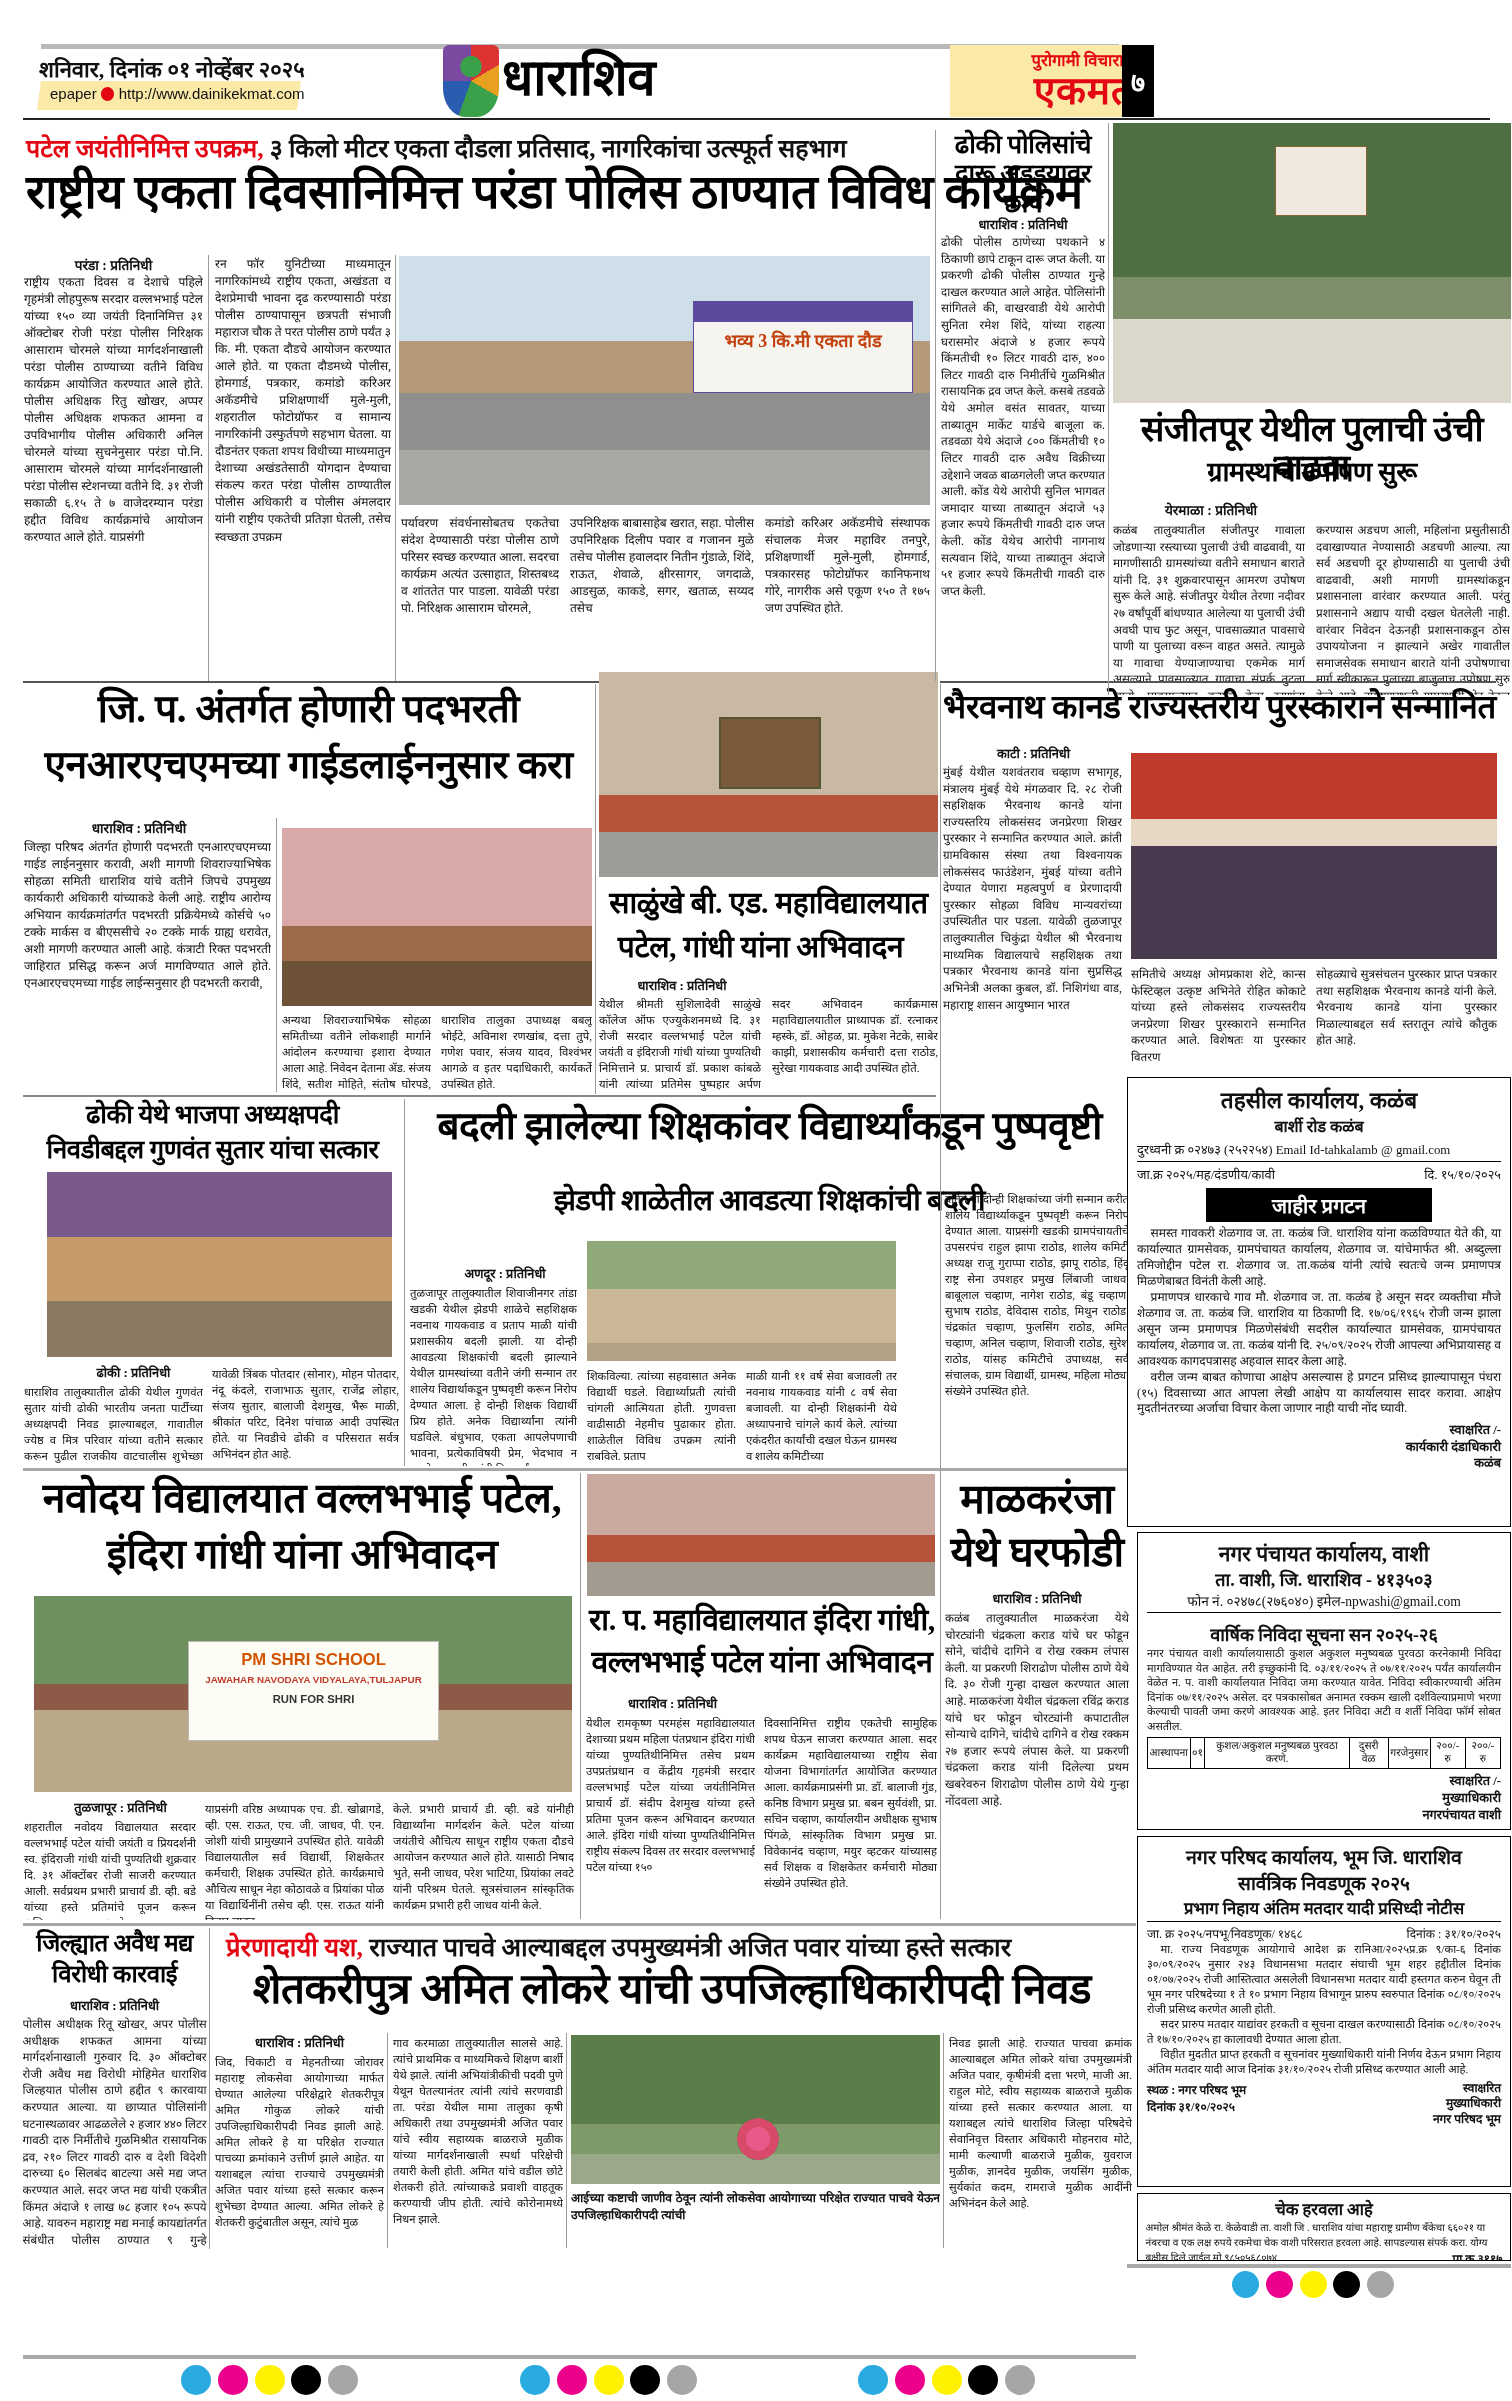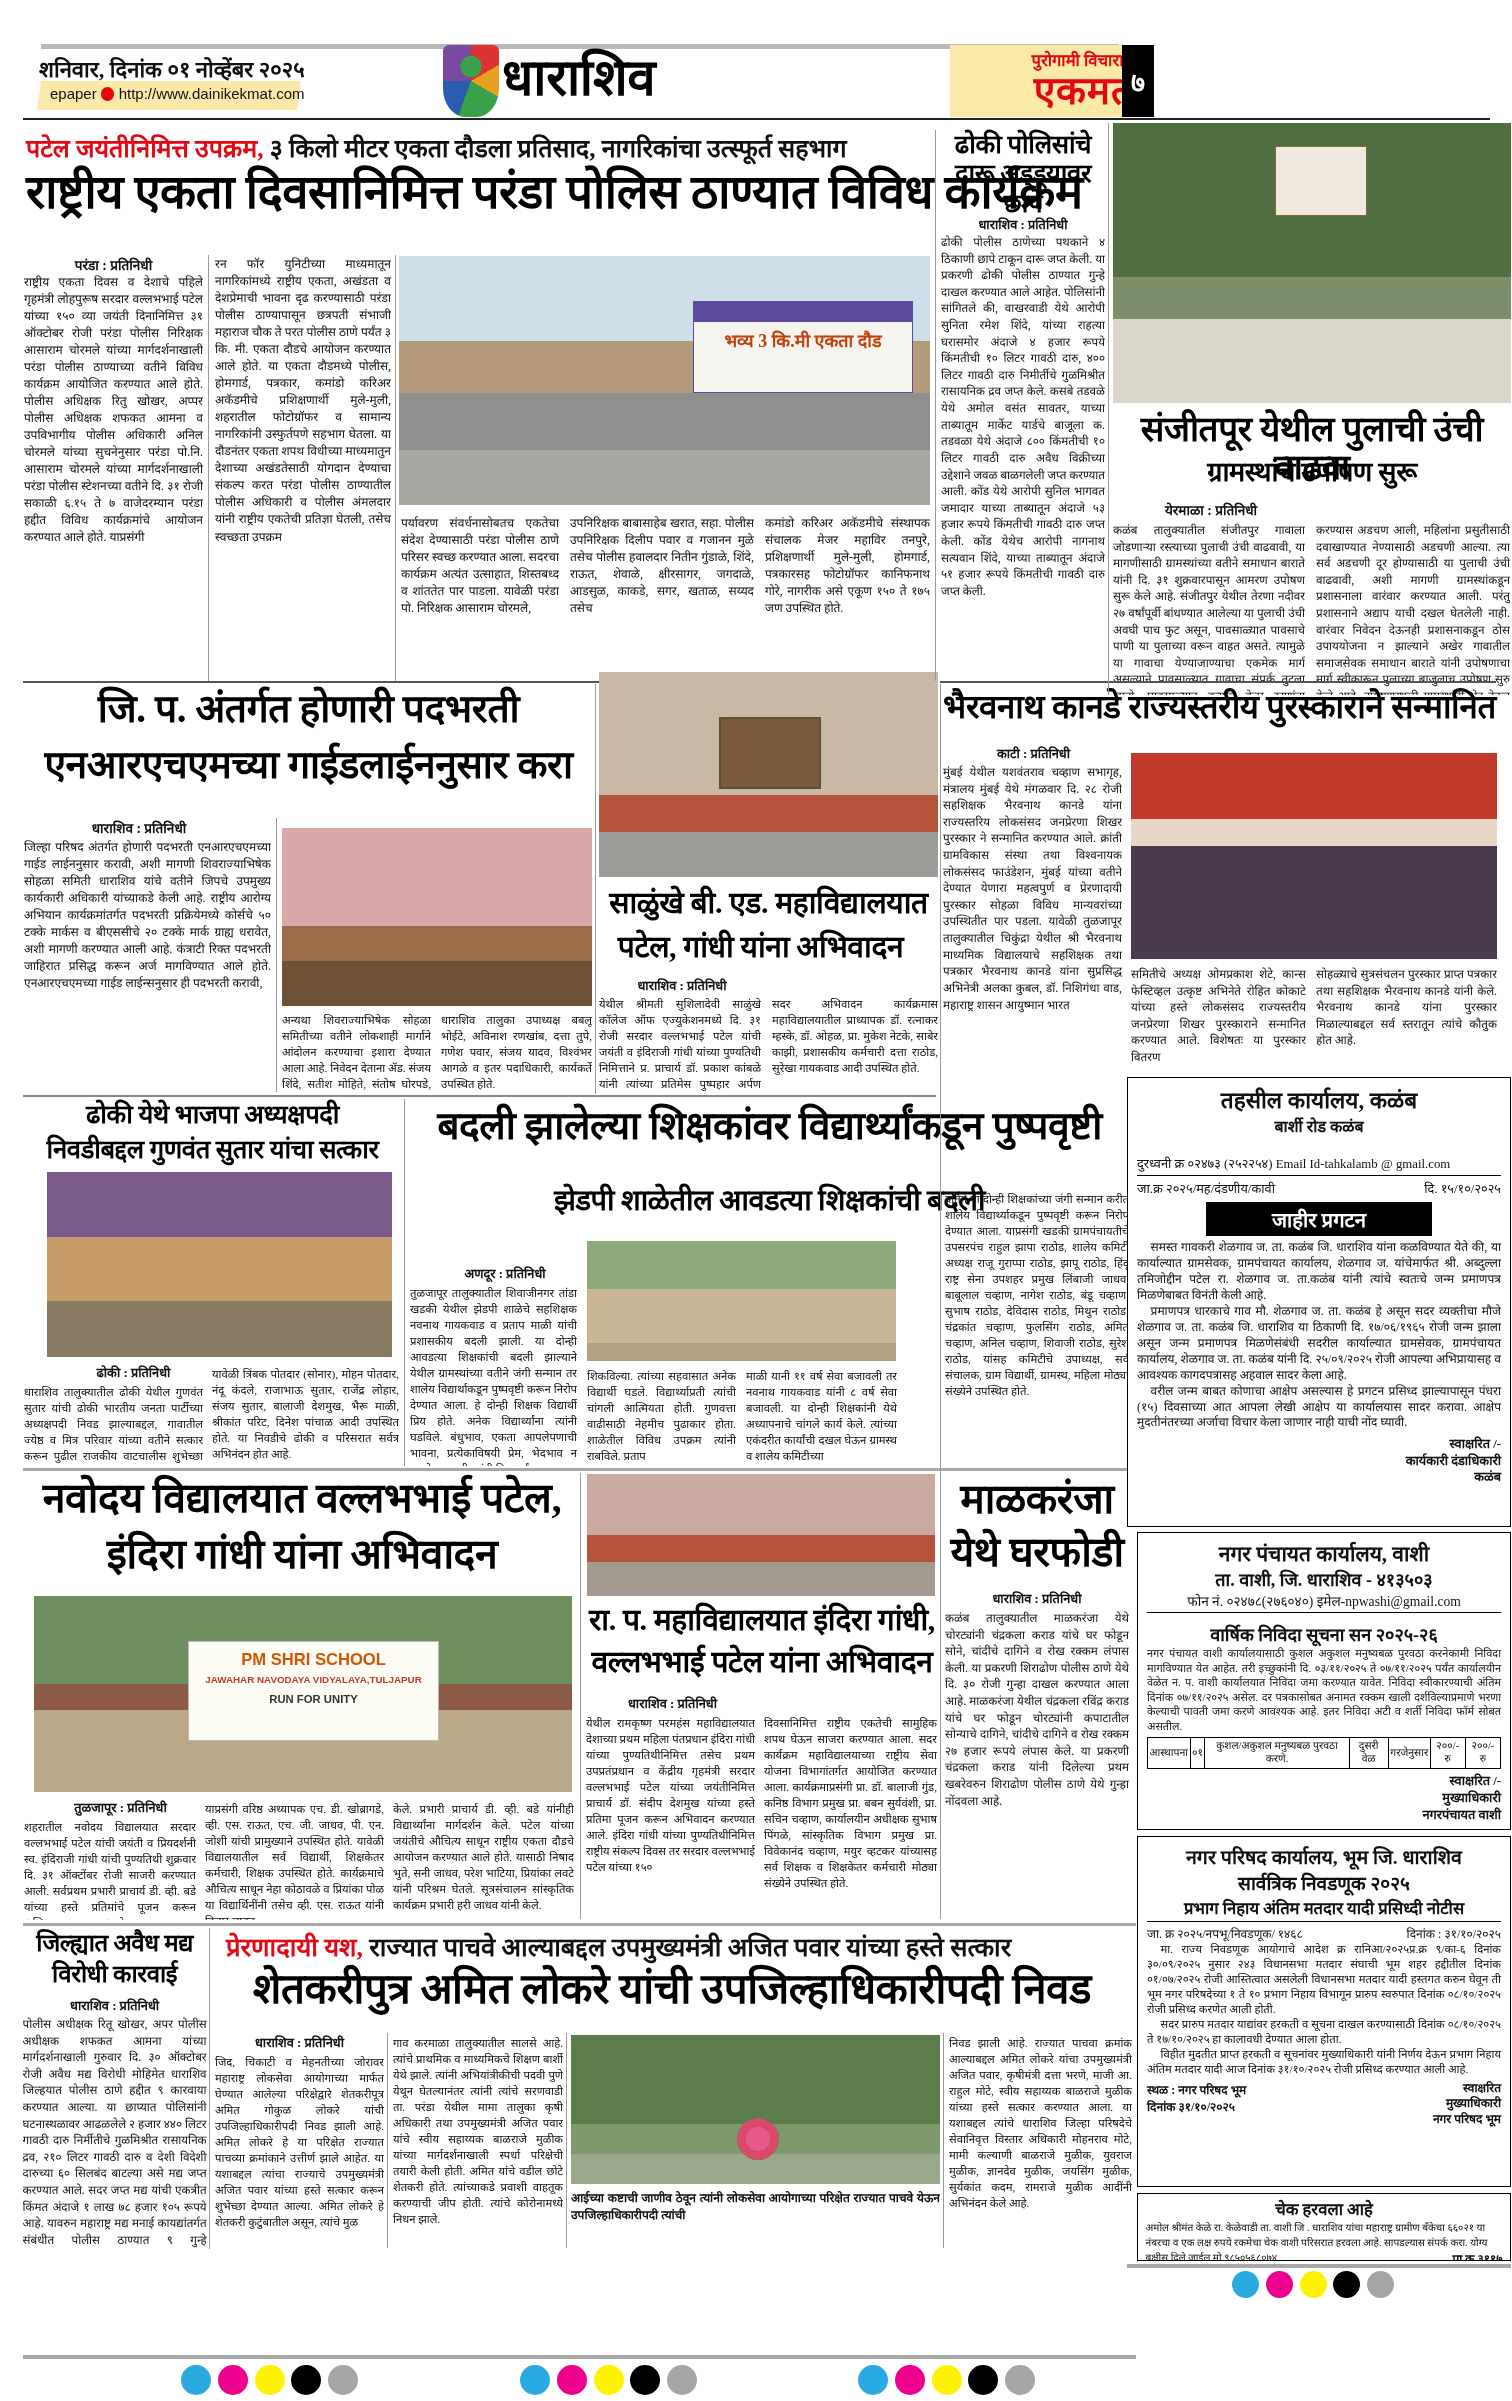--- a/index.html
+++ b/index.html
@@ -158,21 +158,21 @@
 
   <div>
     <div class="grayrule" style="left:22.6px;top:1468px;width:1113px;height:3px;"></div>
     <div class="abs hl center" style="left:24px;top:1476px;width:556px;font-size:41px;">नवोदय विद्यालयात वल्लभभाई पटेल,</div>
     <div class="abs hl center" style="left:24px;top:1532px;width:556px;font-size:41px;">इंदिरा गांधी यांना अभिवादन</div>
     <div class="photo" style="left:34px;top:1596px;width:538px;height:196px;background:
            linear-gradient(180deg,#6e8f5e 0 45%,#8d5a48 45% 58%,#b9a989 58% 100%);">
       <div class="banner" style="left:154px;top:45px;width:249px;height:98px;">
         <div style="color:#d35400;font-weight:bold;font-size:16.6px;font-family:'Liberation Sans',sans-serif;margin-top:7.5px;">PM SHRI SCHOOL</div>
         <div style="color:#c0392b;font-weight:bold;font-size:9.8px;font-family:'Liberation Sans',sans-serif;margin-top:4.5px;">JAWAHAR NAVODAYA VIDYALAYA,TULJAPUR</div>
-        <div style="color:#333;font-weight:bold;font-size:11.3px;font-family:'Liberation Sans',sans-serif;margin-top:7.5px;">RUN FOR UNITY</div>
+        <div style="color:#333;font-weight:bold;font-size:11.3px;font-family:'Liberation Sans',sans-serif;margin-top:7.5px;">RUN FOR SHRI</div>
       </div>
     </div>
     <div class="abs dateline" style="left:30px;top:1798px;width:181px;font-size:12.8px;">तुळजापूर : प्रतिनिधी</div>
     <div class="abs bodytxt" style="left:24px;top:1819px;width:172px;height:101px;font-size:11.3px;">शहरातील नवोदय विद्यालयात सरदार वल्लभभाई पटेल यांची जयंती व प्रियदर्शनी स्व. इंदिराजी गांधी यांची पुण्यतिथी शुक्रवार दि. ३१ ऑक्टोंबर रोजी साजरी करण्यात आली. सर्वप्रथम प्रभारी प्राचार्य डी. व्ही. बडे यांच्या हस्ते प्रतिमांचे पूजन करून अभिवादन करण्यात आले.</div>
     <div class="abs bodytxt" style="left:205px;top:1801px;width:179px;height:119px;font-size:11.3px;">याप्रसंगी वरिष्ठ अध्यापक एच. डी. खोब्रागडे, व्ही. एस. राऊत, एच. जी. जाधव, पी. एन. जोशी यांची प्रामुख्याने उपस्थित होते. यावेळी विद्यालयातील सर्व विद्यार्थी, शिक्षकेतर कर्मचारी, शिक्षक उपस्थित होते. कार्यक्रमाचे औचित्य साधून नेहा कोठावळे व प्रियांका पोळ या विद्यार्थिनींनी तसेच व्ही. एस. राऊत यांनी विचार व्यक्त</div>
     <div class="abs bodytxt" style="left:393px;top:1801px;width:181px;height:119px;font-size:11.3px;">केले. प्रभारी प्राचार्य डी. व्ही. बडे यांनीही विद्यार्थ्यांना मार्गदर्शन केले. पटेल यांच्या जयंतीचे औचित्य साधून राष्ट्रीय एकता दौडचे आयोजन करण्यात आले होते. यासाठी निषाद भुते, सनी जाधव, परेश भाटिया, प्रियांका लवटे यांनी परिश्रम घेतले. सूत्रसंचालन सांस्कृतिक कार्यक्रम प्रभारी हरी जाधव यांनी केले.</div>
   </div>
 
   <div>
     <div class="photo" style="left:587px;top:1474px;width:348px;height:122px;background:
@@ -211,21 +211,21 @@
            linear-gradient(180deg,#5a7d4a 0 60%,#7e9a6a 60% 80%,#9aa98a 80% 100%);">
       <div class="abs" style="left:166px;top:83px;width:42px;height:42px;border-radius:50%;background:radial-gradient(circle,#e85a8a 0 40%,#d94a6a 40% 70%,#3a7d3a 70% 100%);"></div>
     </div>
     <div class="abs bodytxt" style="left:571px;top:2190px;width:369px;height:53px;font-size:12px;font-weight:bold;">आईच्या कष्टाची जाणीव ठेवून त्यांनी लोकसेवा आयोगाच्या परिक्षेत राज्यात पाचवे येऊन उपजिल्हाधिकारीपदी त्यांची</div>
     <div class="abs bodytxt" style="left:949px;top:2035px;width:183px;height:214px;font-size:11.3px;">निवड झाली आहे. राज्यात पाचवा क्रमांक आल्याबद्दल अमित लोकरे यांचा उपमुख्यमंत्री अजित पवार, कृषीमंत्री दत्ता भरणे, माजी आ. राहुल मोटे, स्वीय सहाय्यक बाळराजे मुळीक यांच्या हस्ते सत्कार करण्यात आला. या यशाबद्दल त्यांचे धाराशिव जिल्हा परिषदेचे सेवानिवृत्त विस्तार अधिकारी मोहनराव मोटे, मामी कल्याणी बाळराजे मुळीक, युवराज मुळीक, ज्ञानदेव मुळीक, जयसिंग मुळीक, सुर्यकांत कदम, रामराजे मुळीक आदींनी अभिनंदन केले आहे.</div>
   </div>
 
   <div class="adbox" style="left:1127px;top:1077px;width:384px;height:450px;">
     <div class="adtitle" style="font-size:22.6px;">तहसील कार्यालय, कळंब</div>
     <div class="adtitle" style="font-size:16px;">बार्शी रोड कळंब</div>
-    <div style="font-size:12.8px;margin-top:17px;border-bottom:1.5px solid #000;padding-bottom:3px;">दुरध्वनी क्र ०२४७३ (२५२२५४) Email Id-tahkalamb @ gmail.com</div>
+    <div style="font-size:12.8px;margin-top:3px;border-bottom:1.5px solid #000;padding-bottom:3px;">दुरध्वनी क्र ०२४७३ (२५२२५४) Email Id-tahkalamb @ gmail.com</div>
     <div style="display:flex;justify-content:space-between;font-size:12.8px;margin-top:3px;">
       <span>जा.क्र २०२५/मह/दंडणीय/कावी</span>
       <span>दि. १५/१०/२०२५</span>
     </div>
     <div class="noticebar" style="font-size:20.3px;">जाहीर प्रगटन</div>
     <div class="adpara">समस्त गावकरी शेळगाव ज. ता. कळंब जि. धाराशिव यांना कळविण्यात येते की, या कार्याल्यात ग्रामसेवक, ग्रामपंचायत कार्यालय, शेळगाव ज. यांचेमार्फत श्री. अब्दुल्ला तमिजोद्दीन पटेल रा. शेळगाव ज. ता.कळंब यांनी त्यांचे स्वतःचे जन्म प्रमाणपत्र मिळणेबाबत विनंती केली आहे.</div>
     <div class="adpara">प्रमाणपत्र धारकाचे गाव मौ. शेळगाव ज. ता. कळंब हे असून सदर व्यक्तीचा मौजे शेळगाव ज. ता. कळंब जि. धाराशिव या ठिकाणी दि. १७/०६/१९६५ रोजी जन्म झाला असून जन्म प्रमाणपत्र मिळणेसंबंधी सदरील कार्याल्यात ग्रामसेवक, ग्रामपंचायत कार्यालय, शेळगाव ज. ता. कळंब यांनी दि. २५/०९/२०२५ रोजी आपल्या अभिप्रायासह व आवश्यक कागदपत्रासह अहवाल सादर केला आहे.</div>
     <div class="adpara">वरील जन्म बाबत कोणाचा आक्षेप असल्यास हे प्रगटन प्रसिध्द झाल्यापासून पंधरा (१५) दिवसाच्या आत आपला लेखी आक्षेप या कार्यालयास सादर करावा. आक्षेप मुदतीनंतरच्या अर्जाचा विचार केला जाणार नाही याची नोंद घ्यावी.</div>
     <div class="signblock" style="margin-top:4.5px;">
       <div>स्वाक्षरित /-</div>

